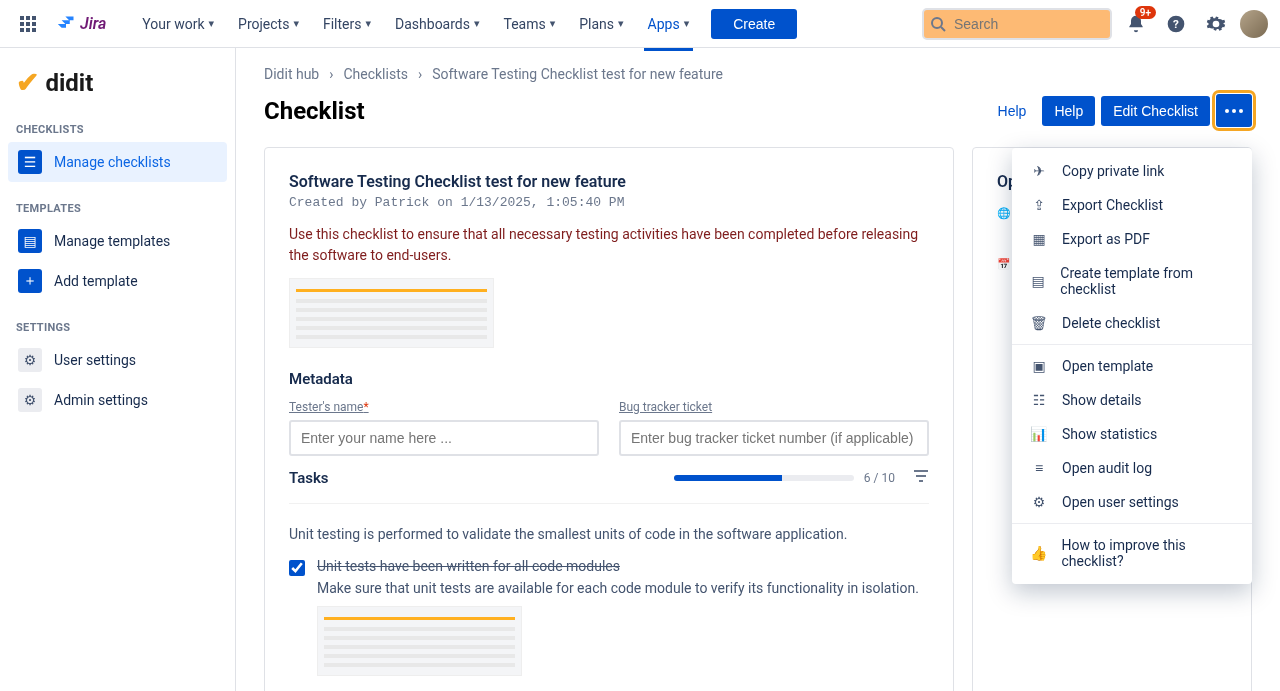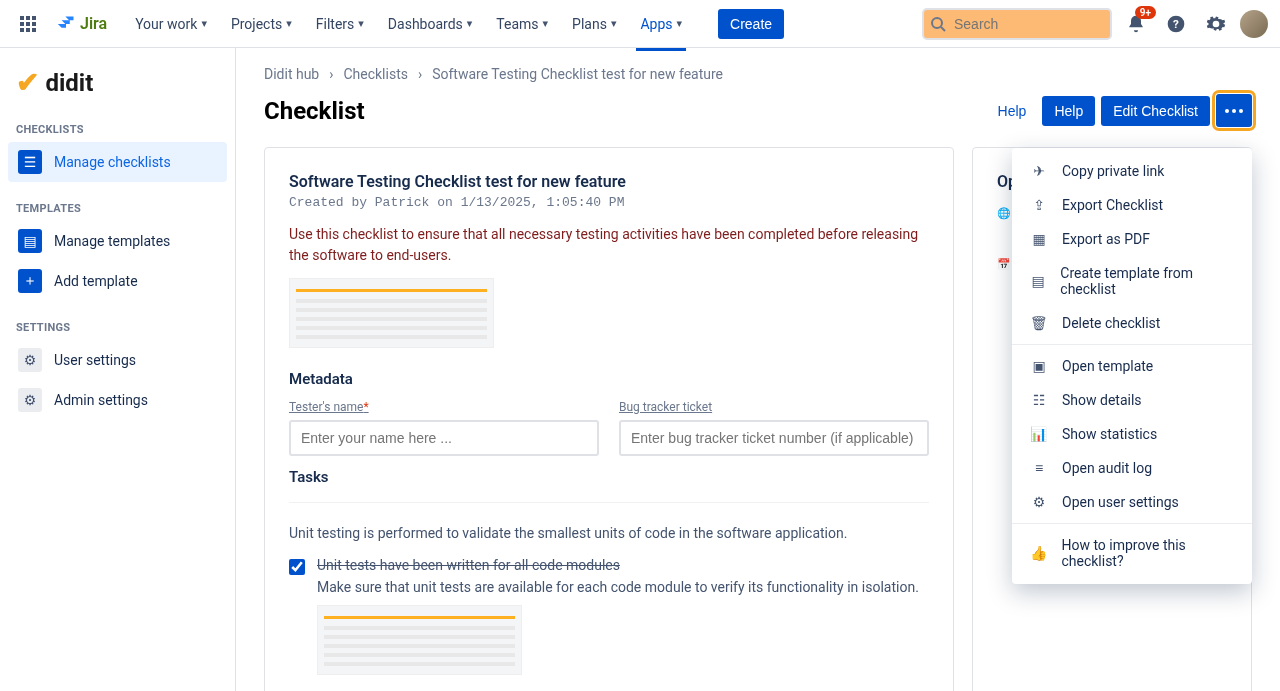--- a/index.html
+++ b/index.html
@@ -1,25 +1,25 @@
 <!DOCTYPE html>
 <html><head>
 <meta charset="utf-8">
 <style>
   * { box-sizing: border-box; margin: 0; padding: 0; }
   body { font-family: -apple-system, BlinkMacSystemFont, "Segoe UI", Roboto, sans-serif; background:#fff; color:#172B4D; overflow:hidden; width:1280px; height:691px; }
 
   
   .topnav { height:48px; border-bottom:1px solid #DFE1E6; display:flex; align-items:center; padding:0 12px; gap:8px; }
-  .jira-logo { display:flex; align-items:center; gap:4px; color:#4d7c0f; font-weight:600; margin-left:4px; margin-right:12px; }
+  .jira-logo { display:flex; align-items:center; gap:4px; color:#701a75; font-weight:600; margin-left:4px; margin-right:20px;font-style:italic; }
   .nav-item { display:flex; align-items:center; gap:4px; padding:6px 8px; font-size:14px; color:#344563; cursor:pointer; border-radius:3px; }
   .nav-item.active { color:#0052CC; }
   .nav-item.active-underline { position:relative; }
   .nav-item.active-underline::after { content:""; position:absolute; bottom:-13px; left:4px; right:4px; height:3px; background:#0052CC; }
-  .create-btn { background:#0052CC; color:#fff; border:none; border-radius:3px; padding:7px 12px; font-size:14px; font-weight:500; cursor:pointer; margin-left:20px; }
+  .create-btn { background:#0052CC; color:#fff; border:none; border-radius:3px; padding:7px 22px; font-size:14px; font-weight:500; cursor:pointer; margin-left:6px; }
   .nav-spacer { flex:1; }
   .search-box { position:relative; width:190px; }
   .search-box input { width:100%; height:32px; border:2px solid #DFE1E6; border-radius:5px; padding:0 8px 0 30px; font-size:14px; background:#fdba74; }
   .search-box svg { position:absolute; left:8px; top:8px; }
   .nav-iconbtn { width:32px; height:32px; display:flex; align-items:center; justify-content:center; border-radius:50%; color:#44546F; cursor:pointer; position:relative; }
   .badge { position:absolute; top:-2px; right:-4px; background:#DE350B; color:#fff; border-radius:8px; font-size:10px; padding:1px 5px; font-weight:600; }
   .avatar { width:28px; height:28px; border-radius:50%; background:linear-gradient(135deg,#b5a48a,#7a6a52); }
 
   
   .layout { display:flex; height:calc(691px - 48px); }
@@ -237,20 +237,33 @@
             <input placeholder="Enter your name here ..." style="">
           </div>
           <div class="field">
             <label>Bug tracker ticket</label>
             <input placeholder="Enter bug tracker ticket number (if applicable) ..." style="">
           </div>
         </div>
 
         <div class="tasks-head">
           <div class="subhead">Tasks</div>
+          <div class="progress">
+            <div class="progress-bar">
+                <div class="progress-fill"></div>
+              </div>
+            <span class="progress-text">6 / 10</span>
+            <span class="filter-icn">
+              <svg width="16" height="14" viewBox="0 0 16 14" fill="none" stroke="#6B778C" stroke-width="2">
+                  <line x1="1" y1="2" x2="15" y2="2"></line>
+                  <line x1="3" y1="7" x2="13" y2="7"></line>
+                  <line x1="6" y1="12" x2="10" y2="12"></line>
+                </svg>
+            </span>
+          </div>
         </div>
 
         <div class="task-group">
           <div class="group-desc">Unit testing is performed to validate the smallest units of code in the software application.</div>
           <div class="task-item">
             <input type="checkbox" checked="" style="">
             <div>
               <div class="task-title">Unit tests have been written for all code modules</div>
               <div class="task-desc">Make sure that unit tests are available for each code module to verify its functionality in isolation.</div>
               <div class="thumb" style="margin-top:10px;"></div>

